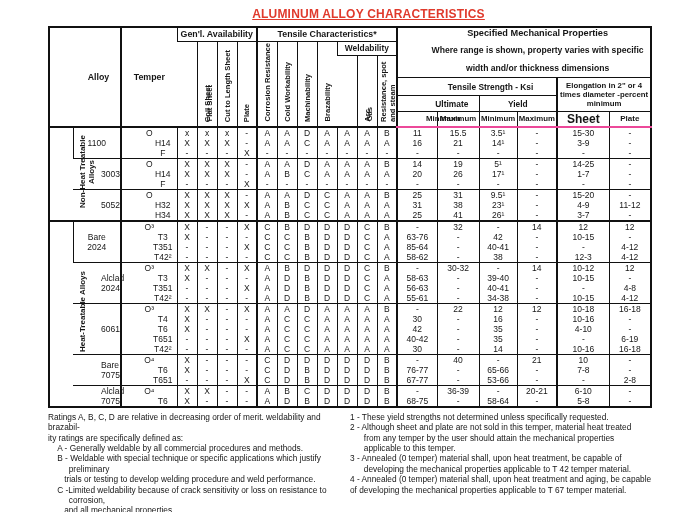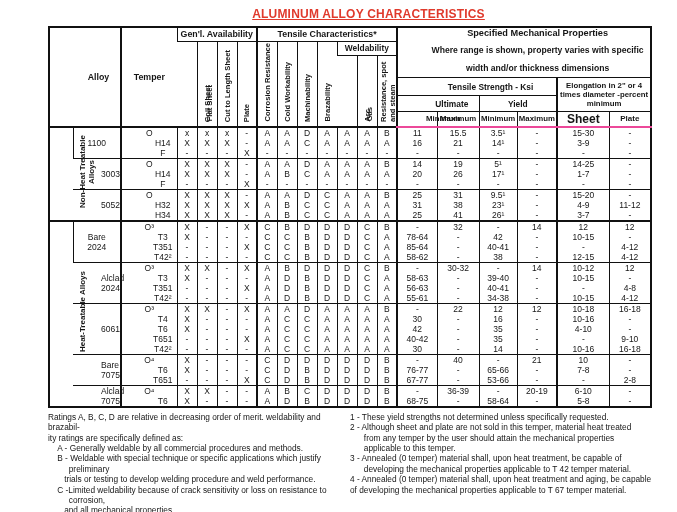--- a/index.html
+++ b/index.html
@@ -339,21 +339,21 @@
         <td>-</td>
         <td>-</td>
         <td>-</td>
         <td class="bl2">C</td>
         <td>C</td>
         <td>B</td>
         <td>D</td>
         <td>D</td>
         <td>C</td>
         <td>A</td>
-        <td class="bl2">78-64</td>
+        <td class="bl2">63-76</td>
         <td>-</td>
         <td>42</td>
         <td>-</td>
         <td class="bl2">10-15</td>
         <td>-</td>
       </tr>
       <tr>
         <td class="bl2">T351</td>
         <td>-</td>
         <td>-</td>
@@ -383,21 +383,21 @@
         <td>C</td>
         <td>B</td>
         <td>D</td>
         <td>D</td>
         <td>C</td>
         <td>A</td>
         <td class="bl2">58-62</td>
         <td>-</td>
         <td>38</td>
         <td>-</td>
-        <td class="bl2">12-15</td>
+        <td class="bl2">12-3</td>
         <td>4-12</td>
       </tr>
       <tr class="alloy-start">
         <td class="alloy-cell" rowspan="4">Alclad
 2024</td>
         <td class="bl2">O³</td>
         <td>X</td>
         <td>X</td>
         <td>-</td>
         <td>X</td>
@@ -547,21 +547,21 @@
         <td>C</td>
         <td>A</td>
         <td>A</td>
         <td>A</td>
         <td>A</td>
         <td class="bl2">40-42</td>
         <td>-</td>
         <td>35</td>
         <td>-</td>
         <td class="bl2">-</td>
-        <td>9-10</td>
+        <td>6-19</td>
       </tr>
       <tr>
         <td class="bl2">T42²</td>
         <td>-</td>
         <td>-</td>
         <td>-</td>
         <td>-</td>
         <td class="bl2">A</td>
         <td>C</td>
         <td>C</td>
@@ -649,21 +649,21 @@
         <td class="bl2">A</td>
         <td>B</td>
         <td>C</td>
         <td>D</td>
         <td>D</td>
         <td>D</td>
         <td>B</td>
         <td class="bl2">-</td>
         <td>36-39</td>
         <td>-</td>
-        <td>20-19</td>
+        <td>20-21</td>
         <td class="bl2">6-10</td>
         <td>-</td>
       </tr>
       <tr>
         <td class="bl2">T6</td>
         <td>X</td>
         <td>-</td>
         <td>-</td>
         <td>-</td>
         <td class="bl2">A</td>

